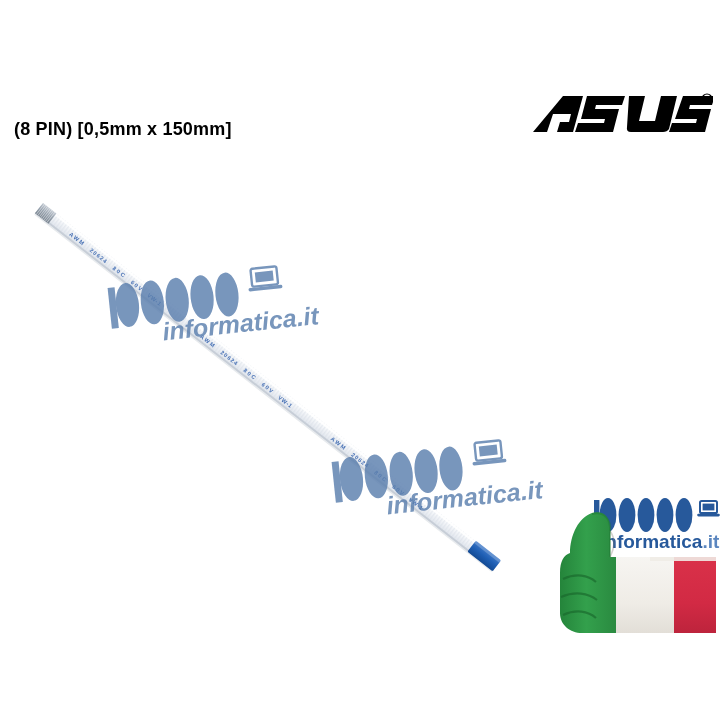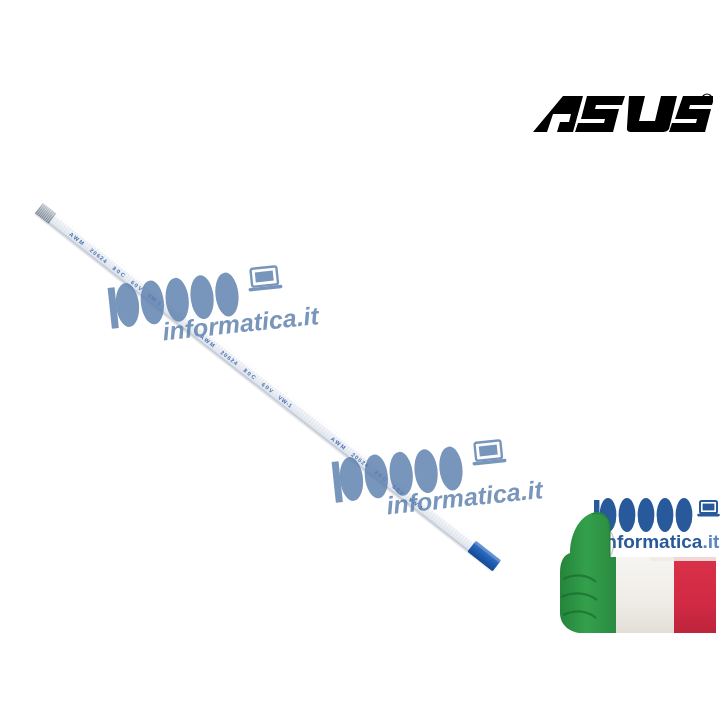--- a/index.html
+++ b/index.html
@@ -82,20 +82,21 @@
     width: 192px;
     height: 182px;
   }
   #thumbs-up-badge svg { display: block; width: 100%; height: 100%; }
 </style>
 </head>
 <body>
 
 <div id="product-page">
 
+  <div id="product-title">(8 PIN) [0,5mm x 150mm]</div>
 
   <div id="asus-logo">
     <svg viewBox="0 0 180 52" xmlns="http://www.w3.org/2000/svg" aria-hidden="true">
       <g fill="#000000">
 
         <path d="M30 8 L50 8 L40 44 L24 44 L27 34 L36 34 L38 26 L20 26 L14 44 L0 44 Z"></path>
         <path d="M24 8 L32 8 L18 44 L6 44 Z" fill="#ffffff" opacity="0"></path>
 
         <path d="M54 8 L92 8 L89 17 L63 17 L62 21 L86 21 L80 44 L42 44 L45 35 L71 35 L72 31 L48 31 Z"></path>
 

